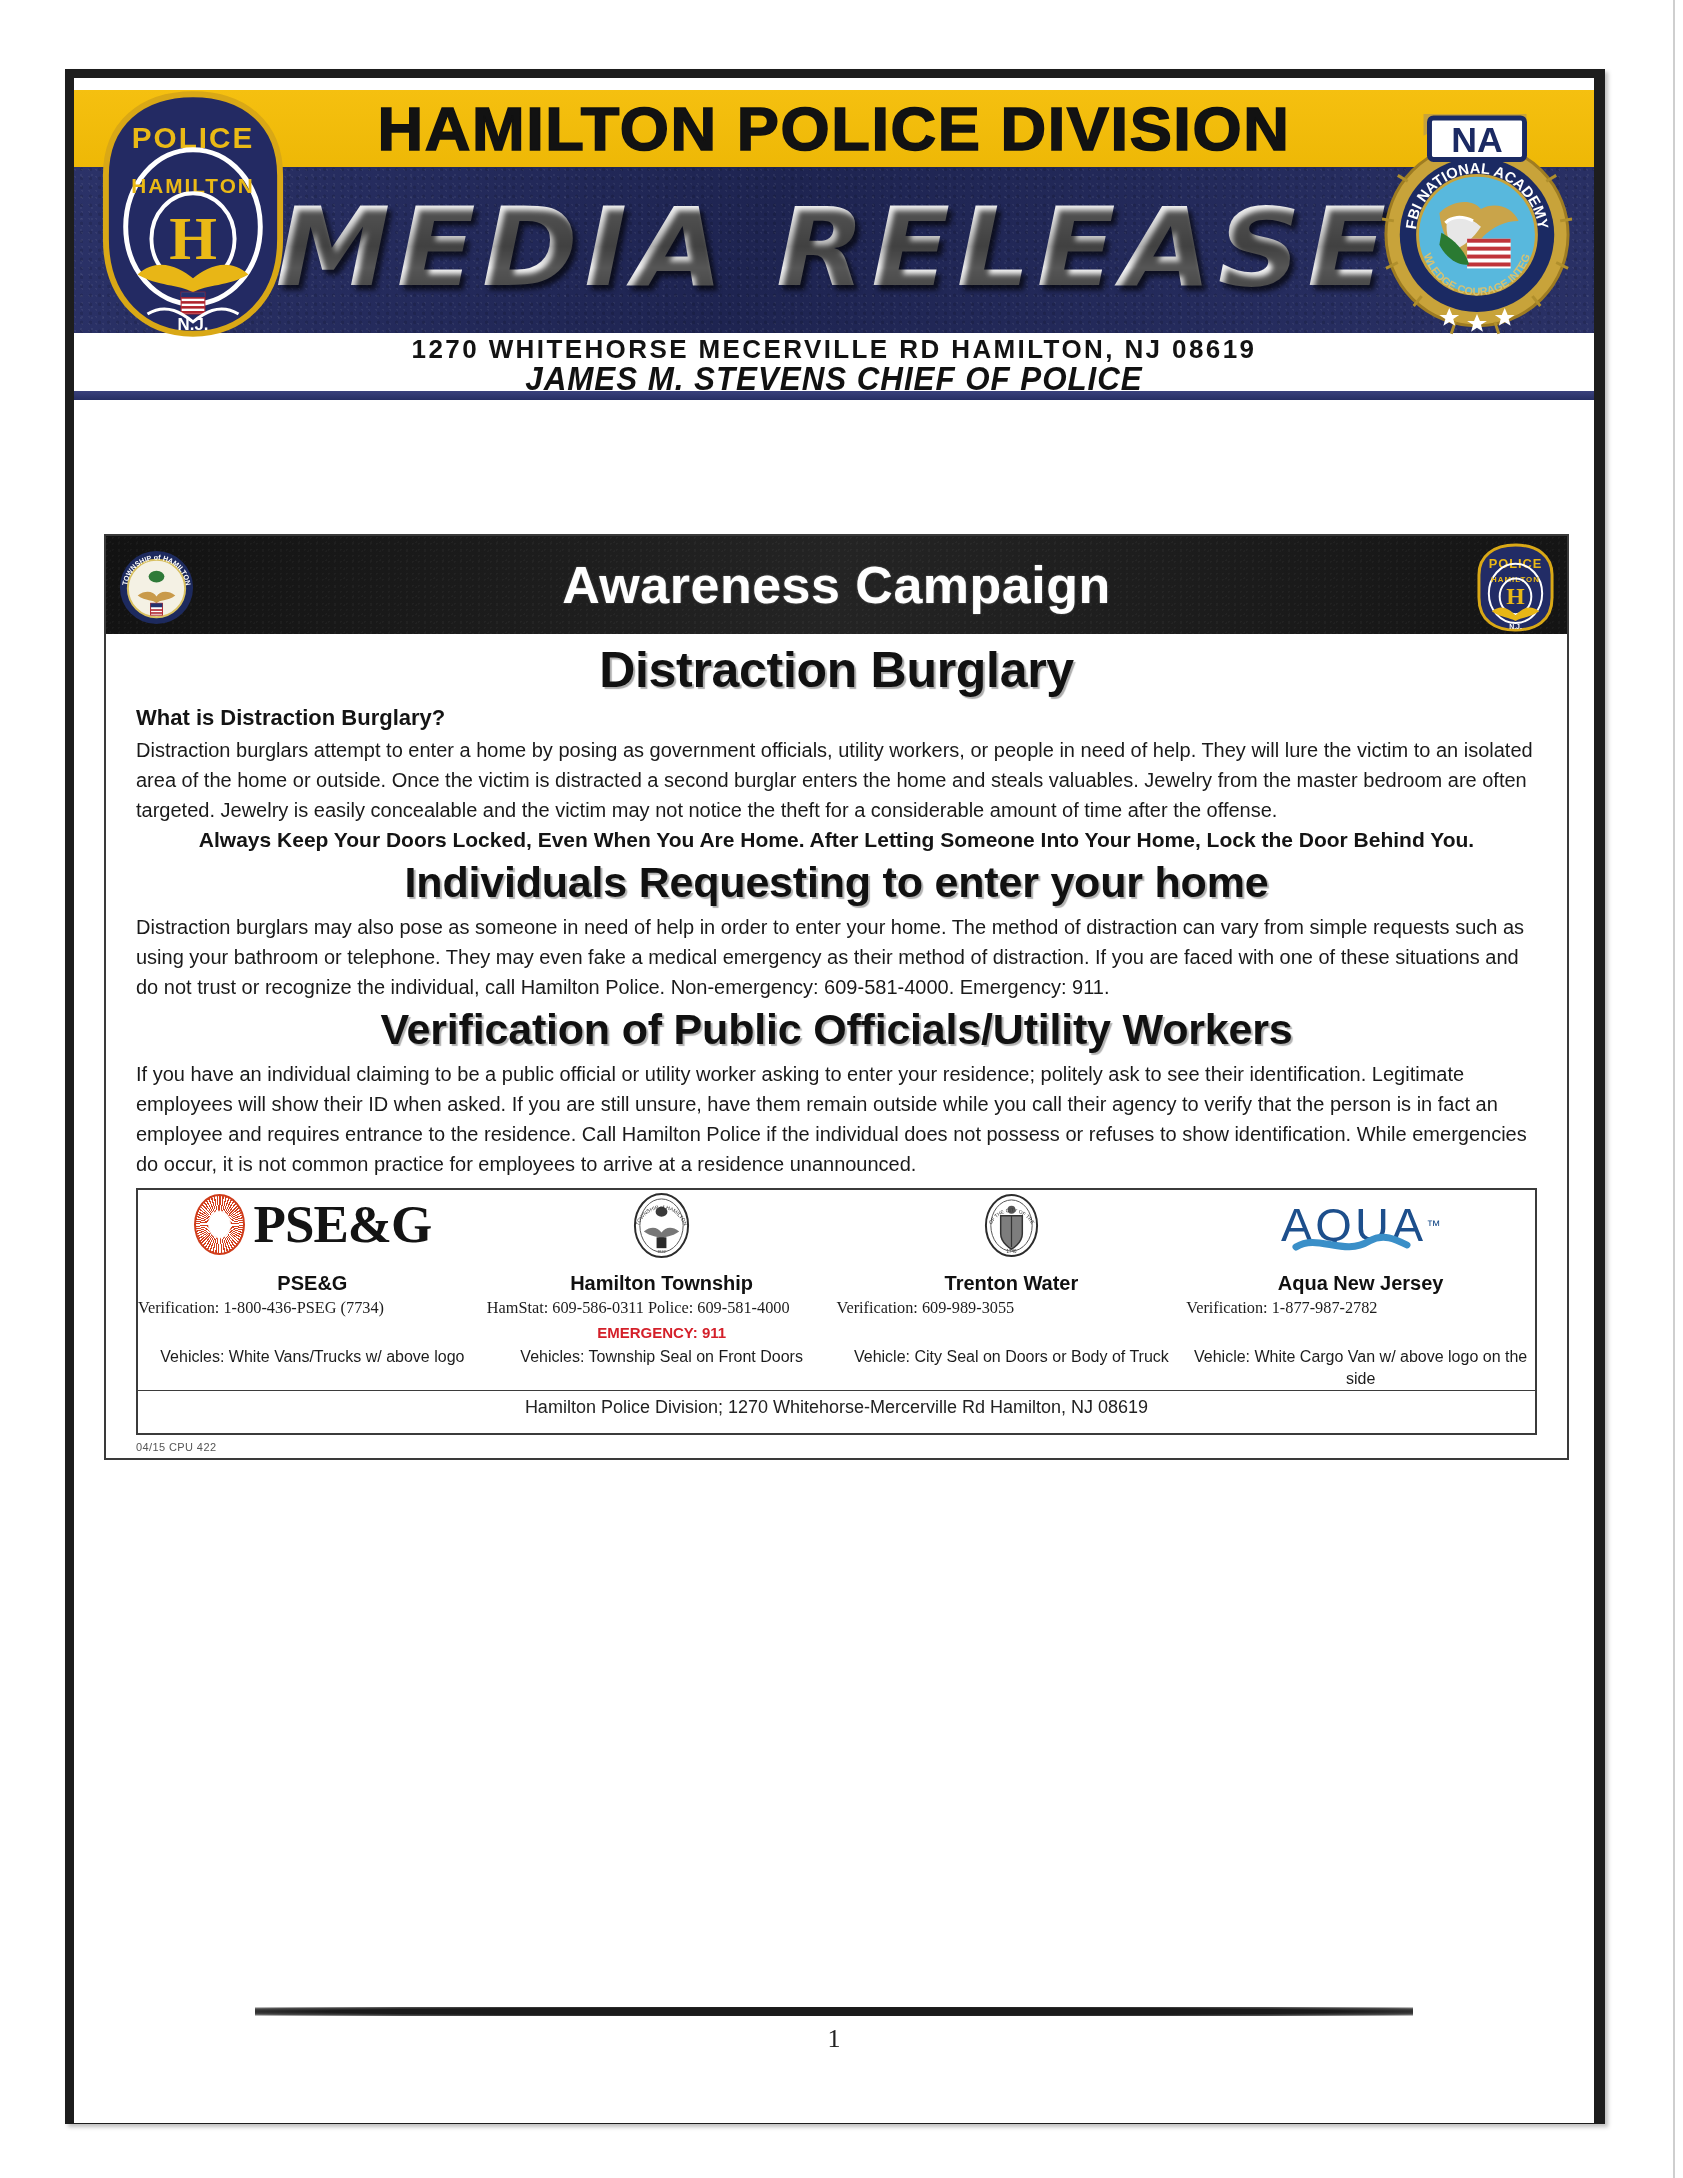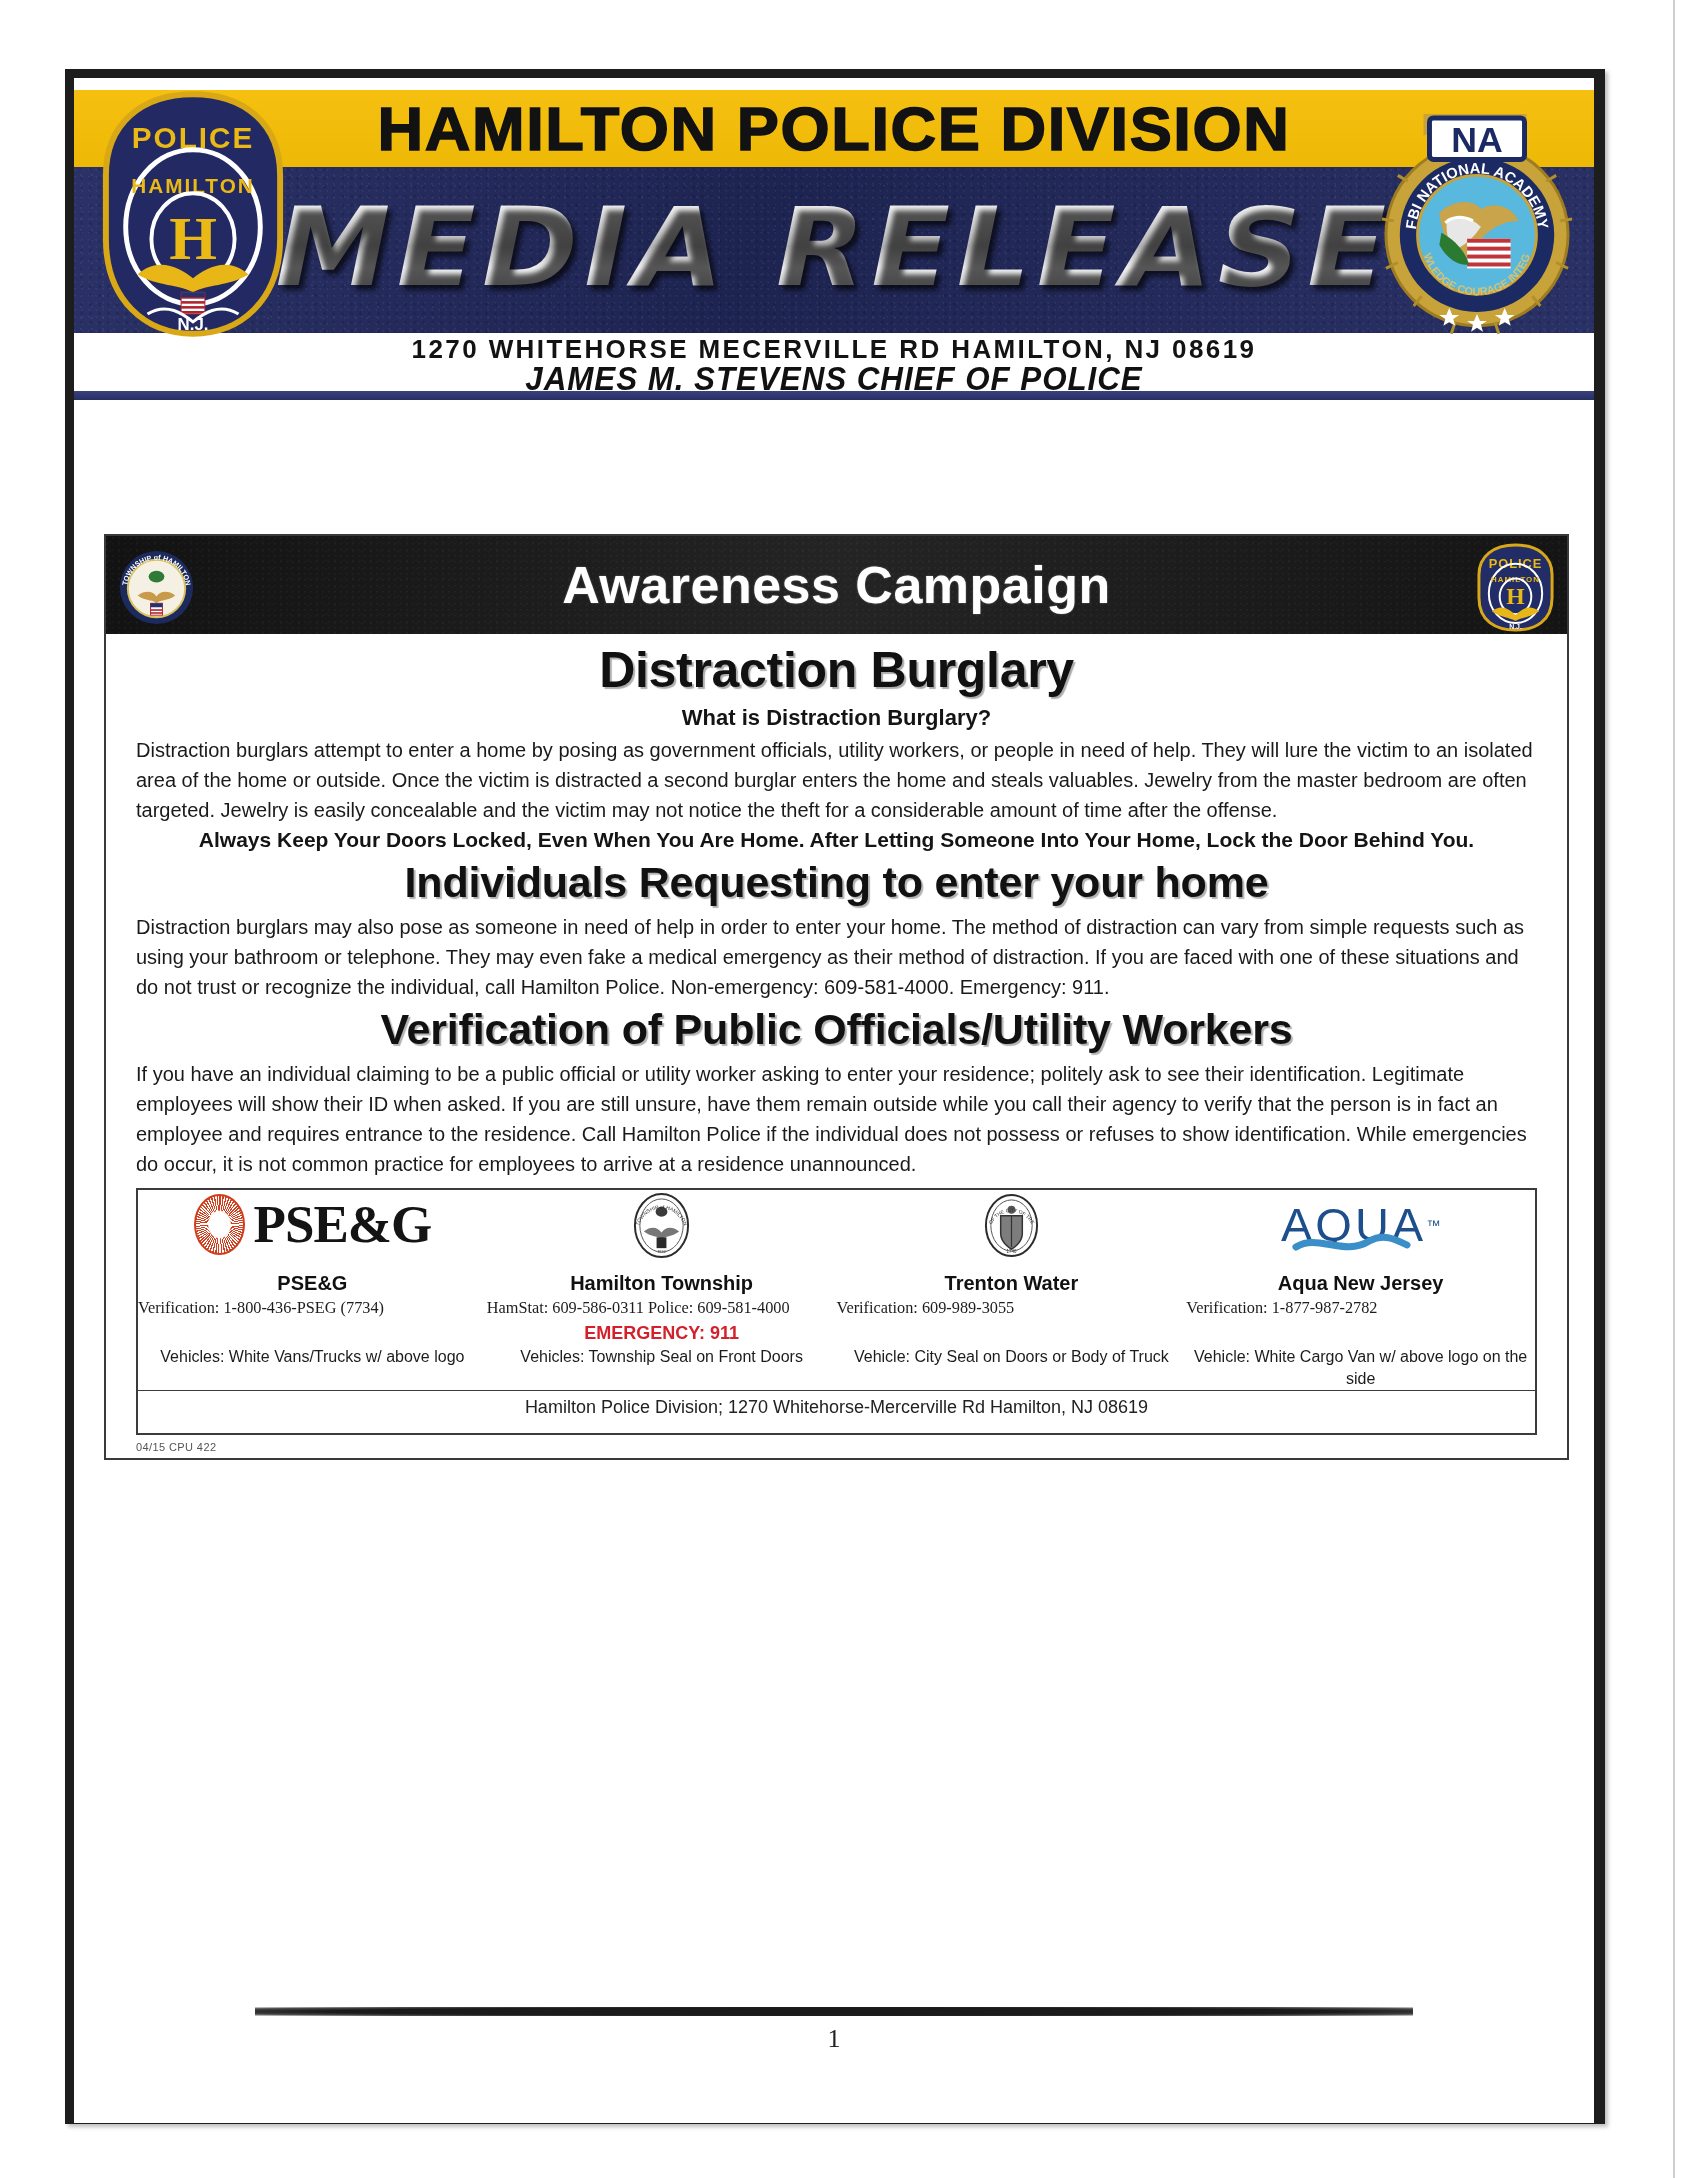--- a/index.html
+++ b/index.html
@@ -154,21 +154,20 @@
   }
   .p-h2 {
     text-align:center;
     font-family:"Liberation Sans Narrow","Liberation Sans", sans-serif;
     font-weight:bold; color:#111;
     font-size:43px; line-height:55px;
     letter-spacing:-0.2px;
     text-shadow:2px 2px 1px rgba(0,0,0,0.30);
   }
   .p-sub {
-    text-align:center;
     font-family:"Liberation Sans Narrow","Liberation Sans", sans-serif;
     font-weight:bold; color:#141414;
     font-size:22px; line-height:30px;
     margin-top:2px;
   }
   .p-para {
     font-family:"Liberation Sans Narrow","Liberation Sans", sans-serif;
     font-size:20px; line-height:30px;
     color:#1a1a1a; text-align:left;
     margin-top:2px;
@@ -194,21 +193,21 @@
     font-weight:bold; font-size:20px; line-height:26px; color:#111;
   }
   .ct-verify {
     text-align:left;
     font-family:Liberation Serif, serif;
     font-size:16.3px; line-height:24px; color:#1c1c1c;
   }
   .ct-emerg {
     text-align:center;
     font-family:"Liberation Sans Narrow","Liberation Sans", sans-serif;
-    font-weight:bold; font-size:18px; line-height:26px; color:#d4202a;
+    font-weight:bold; font-size:15px; line-height:26px; color:#d4202a;
     height:26px;
   }
   .ct-vehicle {
     text-align:center;
     font-family:"Liberation Sans Narrow","Liberation Sans", sans-serif;
     font-size:16px; line-height:22px; color:#1c1c1c;
     padding:12px 6px 10px 6px;
     border-top:0;
   }
   #contact-footer-row td {

